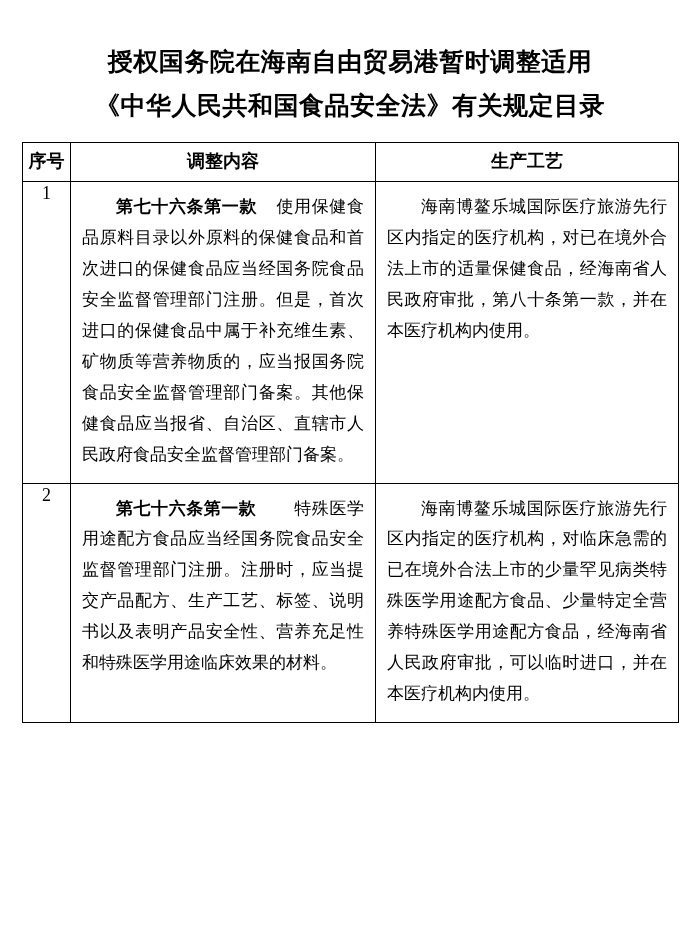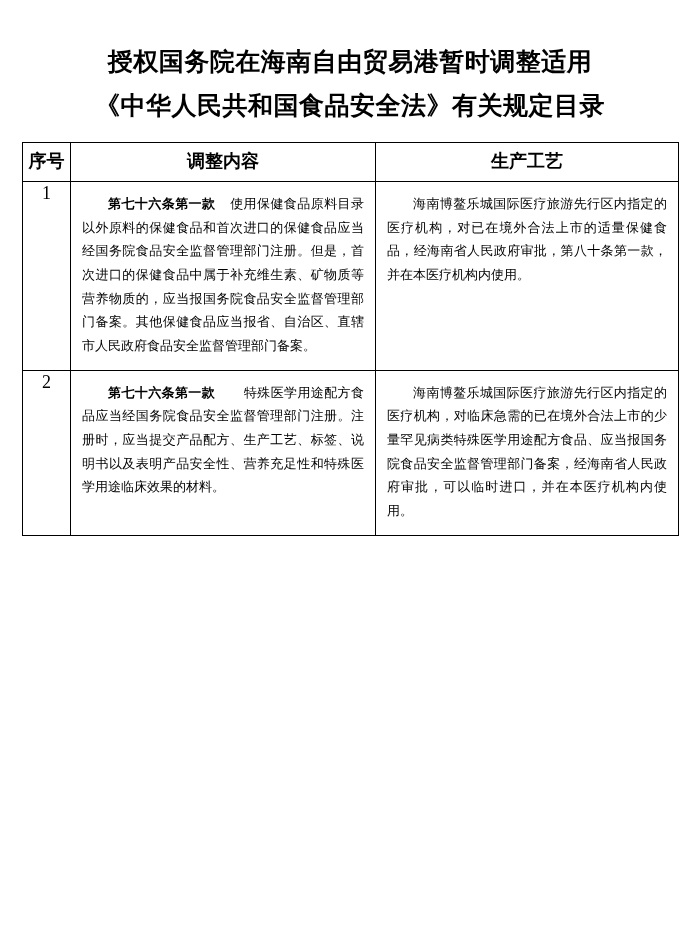--- a/index.html
+++ b/index.html
@@ -57,21 +57,21 @@
     line-height: 1.2;
   }
   td.num-cell {
     text-align: center;
     vertical-align: middle;
     font-size: 18px;
     font-family: "Liberation Serif", "DejaVu Serif", serif;
   }
   td.text-cell {
     padding: 10px 11px 12px 11px;
-    font-size: 13px;
+    font-size: 17px;
     line-height: 1.82;
     text-align: justify;
     text-justify: inter-ideograph;
   }
   .para {
     margin: 0;
     text-indent: 2em;
   }
   .clause-head {
     font-weight: bold;
@@ -117,19 +117,19 @@
         <td class="text-cell">
           <p class="para">海南博鳌乐城国际医疗旅游先行区内指定的医疗机构，对已在境外合法上市的适量保健食品，经海南省人民政府审批，第八十条第一款，并在本医疗机构内使用。</p>
         </td>
       </tr>
       <tr>
         <td class="num-cell">2</td>
         <td class="text-cell">
           <p class="para"><span class="clause-head">第七十六条第一款</span><span class="gap-wide"></span><span>特殊医学用途配方食品应当经国务院食品安全监督管理部门注册。注册时，应当提交产品配方、生产工艺、标签、说明书以及表明产品安全性、营养充足性和特殊医学用途临床效果的材料。</span></p>
         </td>
         <td class="text-cell">
-          <p class="para">海南博鳌乐城国际医疗旅游先行区内指定的医疗机构，对临床急需的已在境外合法上市的少量罕见病类特殊医学用途配方食品、应当报国务院食品安全监督管理部门备案，经海南省人民政府审批，可以临时进口，并在本医疗机构内使用。</p>
+          <p class="para">海南博鳌乐城国际医疗旅游先行区内指定的医疗机构，对临床急需的已在境外合法上市的少量罕见病类特殊医学用途配方食品、少量特定全营养特殊医学用途配方食品，经海南省人民政府审批，可以临时进口，并在本医疗机构内使用。</p>
         </td>
       </tr>
     </tbody>
   </table>
 
 </div>
 
 </body></html>

